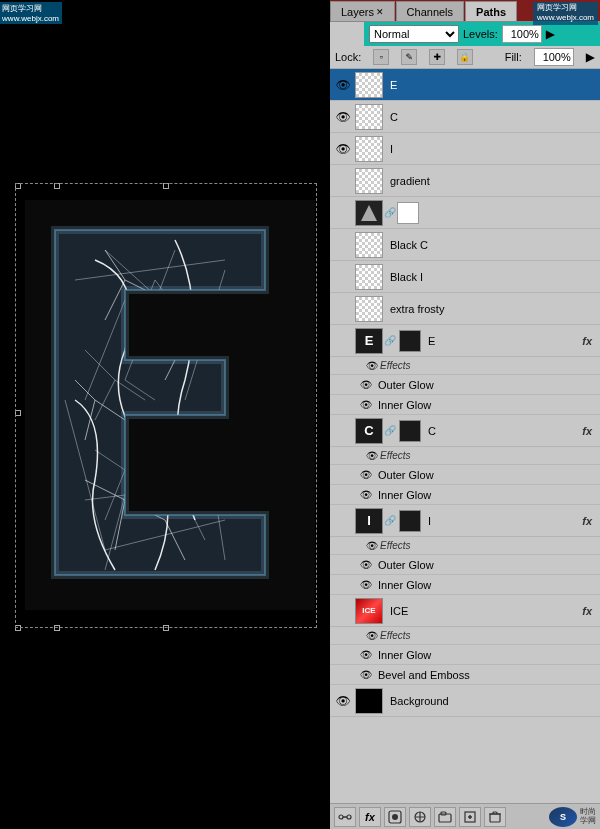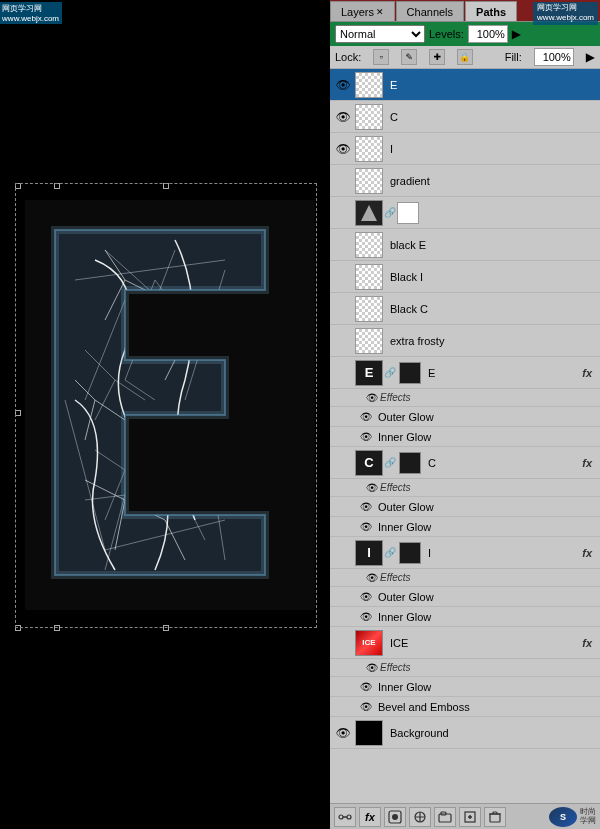--- a/index.html
+++ b/index.html
@@ -88,22 +88,23 @@
 
     .tab.inactive {
       background: #b0b0b0;
     }
 
     
     #blend-row {
       display: flex;
       align-items: center;
       padding: 3px 5px;
-      background: #15803d;
+      background: #14b8a6;
       gap: 4px;
+      margin-left: 34px;
     }
 
     #blend-row select {
       width: 90px;
       font-size: 11px;
       height: 18px;
     }
 
     #blend-row .opacity-label {
       font-size: 11px;
@@ -509,36 +510,31 @@
       <div class="layer-thumb" style="background:#333;border:1px solid #888;">
         <svg width="26" height="24" viewBox="0 0 26 24">
           <rect width="26" height="24" fill="#222"></rect>
           <polygon points="5,20 13,4 21,20" fill="#aaa"></polygon>
         </svg>
       </div>
       <div class="chain-icon">🔗</div>
       <div class="layer-thumb mask-thumb mask-thumb-white"></div>
     </div>
 
+
     <div class="layer-row">
       <div class="eye-icon" style="visibility:hidden;">👁</div>
       <div class="layer-thumb thumb-checker"></div>
-      <span class="layer-name">black E</span>
+      <span class="layer-name">Black C</span>
     </div>
 
     <div class="layer-row">
       <div class="eye-icon" style="visibility:hidden;">👁</div>
       <div class="layer-thumb thumb-checker"></div>
       <span class="layer-name">Black I</span>
-    </div>
-
-    <div class="layer-row">
-      <div class="eye-icon" style="visibility:hidden;">👁</div>
-      <div class="layer-thumb thumb-checker"></div>
-      <span class="layer-name">Black C</span>
     </div>
 
     <div class="layer-row">
       <div class="eye-icon" style="visibility:hidden;">👁</div>
       <div class="layer-thumb thumb-checker"></div>
       <span class="layer-name">extra frosty</span>
     </div>
 
     <div class="layer-row">
       <div class="eye-icon" style="visibility:hidden;">👁</div>

